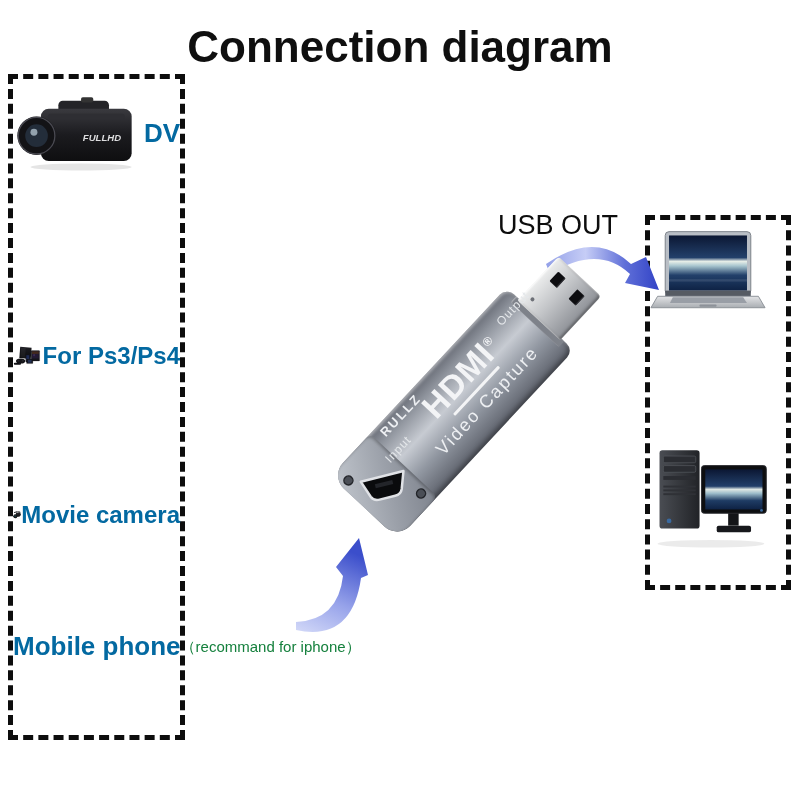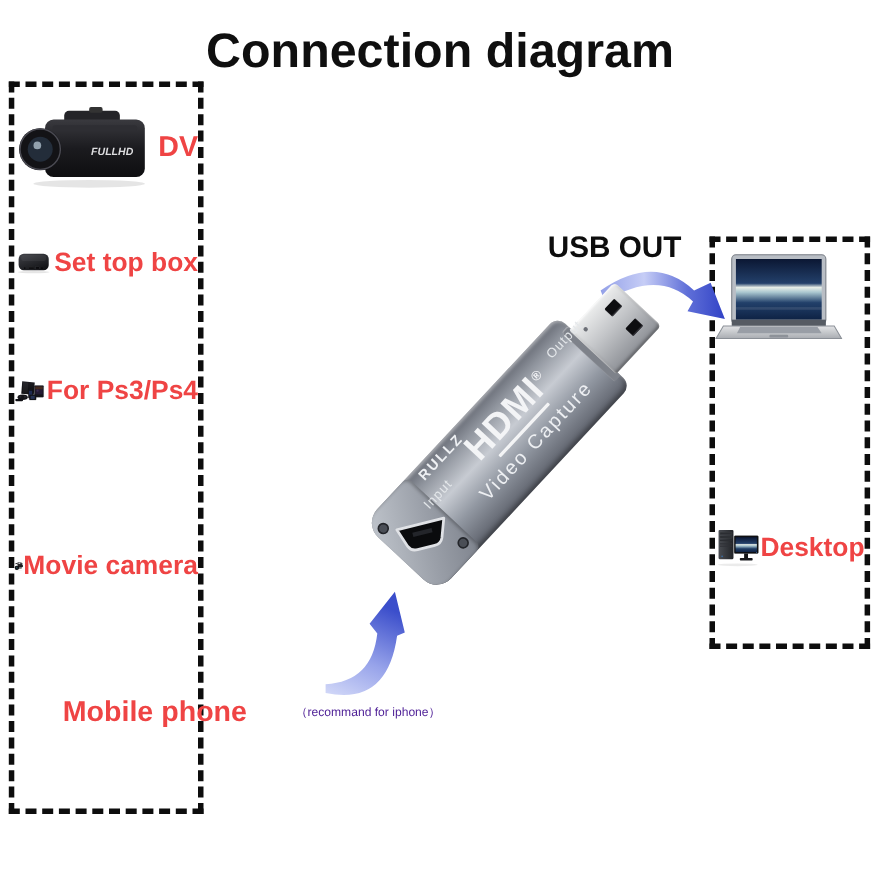--- a/index.html
+++ b/index.html
@@ -6,25 +6,25 @@
   .stage{position:relative;width:800px;height:807px;background:#ffffff;overflow:hidden;
          font-family:"Liberation Sans",sans-serif;color:#111;}
   
   .title{position:absolute;top:22px;left:0;width:100%;text-align:center;
          font-size:44px;font-weight:bold;letter-spacing:0;color:#0f0f0f;}
   
   .panel{position:absolute;border:5px dashed #0d0d0d;box-sizing:border-box;background:#fff;}
   .panel.sources{left:8px;top:74px;width:177px;height:666px;}
   .panel.outputs{left:645px;top:215px;width:146px;height:375px;}
   .item{position:absolute;left:0;width:100%;display:flex;align-items:center;}
-  .lbl{font-weight:bold;font-size:24px;color:#ef4444;white-space:nowrap;line-height:1.15;}
+  .lbl{font-weight:bold;font-size:24px;color:#0369a1;white-space:nowrap;line-height:1.15;}
   .lbl.big{font-size:26px;}
-  .sublbl{font-size:11px;color:#4c1d95;white-space:nowrap;margin-top:1px;}
-  
-  .flow-label{position:absolute;font-weight:bold;font-size:27px;color:#0d0d0d;white-space:nowrap;z-index:4;}
+  .sublbl{font-size:15px;color:#15803d;white-space:nowrap;margin-top:1px;}
+  
+  .flow-label{position:absolute;font-weight:normal;font-size:27px;color:#0d0d0d;white-space:nowrap;z-index:4;}
   .flow-label.out{left:498px;top:210px;}
   .flow-label.in{left:202px;top:539px;}
   
   .arrow{position:absolute;z-index:1;}
   .arrow.out{left:540px;top:238px;width:120px;height:72px;}
   .arrow.in{left:288px;top:534px;width:100px;height:110px;}
   
   .device{position:absolute;left:314px;top:346px;width:316px;height:92px;
           transform:rotate(-47deg);z-index:2;}
   .dev-body{position:absolute;left:0;top:0;width:258px;height:92px;border-radius:18px 10px 10px 18px;
@@ -77,38 +77,20 @@
         <rect x="40" y="20" width="88" height="6" rx="3" fill="#2e2e33"></rect>
         <circle cx="27" cy="45" r="22" fill="#131316"></circle>
         <circle cx="27" cy="45" r="21" fill="none" stroke="#4a4a52" stroke-width="1.5"></circle>
         <circle cx="27" cy="45" r="13" fill="#232d3a"></circle>
         <circle cx="24" cy="41" r="4" fill="#aebecb" opacity=".8"></circle>
         <text x="102" y="51" font-size="11" font-weight="bold" font-style="italic" fill="#dddddf" text-anchor="middle">FULLHD</text>
       </svg>
       <div class="lbl big">DV</div>
     </div>
 
-    <div class="item" style="top:126px;">
-      <svg width="124" height="68" viewBox="0 0 130 72">
-        <defs>
-          <linearGradient id="stbG" x1="0" y1="0" x2=".6" y2="1">
-            <stop offset="0" stop-color="#424349"></stop>
-              <stop offset="1" stop-color="#141518"></stop>
-          </linearGradient>
-        </defs>
-        <ellipse cx="63" cy="66" rx="52" ry="4" fill="#000" opacity=".1"></ellipse>
-        <rect x="14" y="6" width="98" height="54" rx="17" fill="url(#stbG)"></rect>
-        <rect x="22" y="10" width="82" height="20" rx="10" fill="#ffffff" opacity=".05"></rect>
-        <circle cx="34" cy="53" r="2.5" fill="#0a0a0c"></circle>
-        <rect x="46" y="50" width="18" height="6" rx="2" fill="#0a0a0c" stroke="#3a3b40" stroke-width="1"></rect>
-        <rect x="70" y="49" width="11" height="7" fill="#0a0a0c" stroke="#3a3b40" stroke-width="1"></rect>
-        <circle cx="90" cy="53" r="3" fill="#0a0a0c"></circle>
-      </svg>
-      <div class="lbl">Set top box</div>
-    </div>
 
     <div class="item" style="top:228px;">
       <svg width="134" height="98" viewBox="0 0 140 96">
         <defs>
           <linearGradient id="psG" x1="0" y1="0" x2="0" y2="1">
             <stop offset="0" stop-color="#1e1e23"></stop>
               <stop offset="1" stop-color="#0a0a0c"></stop>
           </linearGradient>
         </defs>
         <path d="M34,4 L88,9 L84,62 L30,57 Z" fill="url(#psG)"></path>
@@ -156,21 +138,21 @@
         <rect x="124" y="48" width="18" height="36" rx="3" fill="#202024"></rect>
         <rect x="58" y="94" width="64" height="12" rx="4" fill="#1b1b1f"></rect>
         <circle cx="42" cy="96" r="36" fill="#0c0c0f"></circle>
         <circle cx="42" cy="96" r="28" fill="#17171b" stroke="#3c3c44" stroke-width="3"></circle>
         <circle cx="42" cy="96" r="16" fill="#14363b"></circle>
         <circle cx="35" cy="88" r="5" fill="#9fd4d9" opacity=".5"></circle>
       </svg>
       <div class="lbl">Movie camera</div>
     </div>
 
-    <div class="item" style="top:524px;gap:44px;">
+    <div class="item" style="top:524px;">
       <svg width="78" height="88" viewBox="0 0 84 94">
         <defs>
           <linearGradient id="phG" x1="0" y1="0" x2=".55" y2="1">
             <stop offset="0" stop-color="#c8e9f4"></stop>
               <stop offset=".28" stop-color="#7ab2ec"></stop>
             <stop offset=".5" stop-color="#9a6ae0"></stop>
               <stop offset=".68" stop-color="#c44fc0"></stop>
             <stop offset=".85" stop-color="#6c2f9e"></stop>
               <stop offset="1" stop-color="#3a1c62"></stop>
           </linearGradient>
@@ -239,21 +221,20 @@
         <rect x="14" y="41" width="34" height="2" fill="#2f3136"></rect>
         <rect x="14" y="45" width="34" height="2" fill="#2f3136"></rect>
         <rect x="14" y="49" width="34" height="2" fill="#2f3136"></rect>
         <circle cx="20" cy="78" r="2.5" fill="#3a6aa0"></circle>
         <rect x="54" y="20" width="68" height="50" rx="3" fill="#0d0e10" stroke="#2c2d31"></rect>
         <rect x="58" y="24" width="60" height="42" fill="url(#dtG)"></rect>
         <circle cx="117" cy="67" r="1.5" fill="#3a6aa0"></circle>
         <rect x="82" y="70" width="11" height="13" fill="#141518"></rect>
         <rect x="70" y="83" width="36" height="7" rx="2" fill="#17181c"></rect>
       </svg>
-      <div class="lbl">Desktop</div>
     </div>
 
   </div>
 
   <div class="flow-label out">USB OUT</div>
 
   <svg class="arrow out" viewBox="0 0 120 72">
     <defs>
       <linearGradient id="agOut" x1="0" y1="0" x2="1" y2="0">
         <stop offset="0" stop-color="#93a0e8"></stop>

